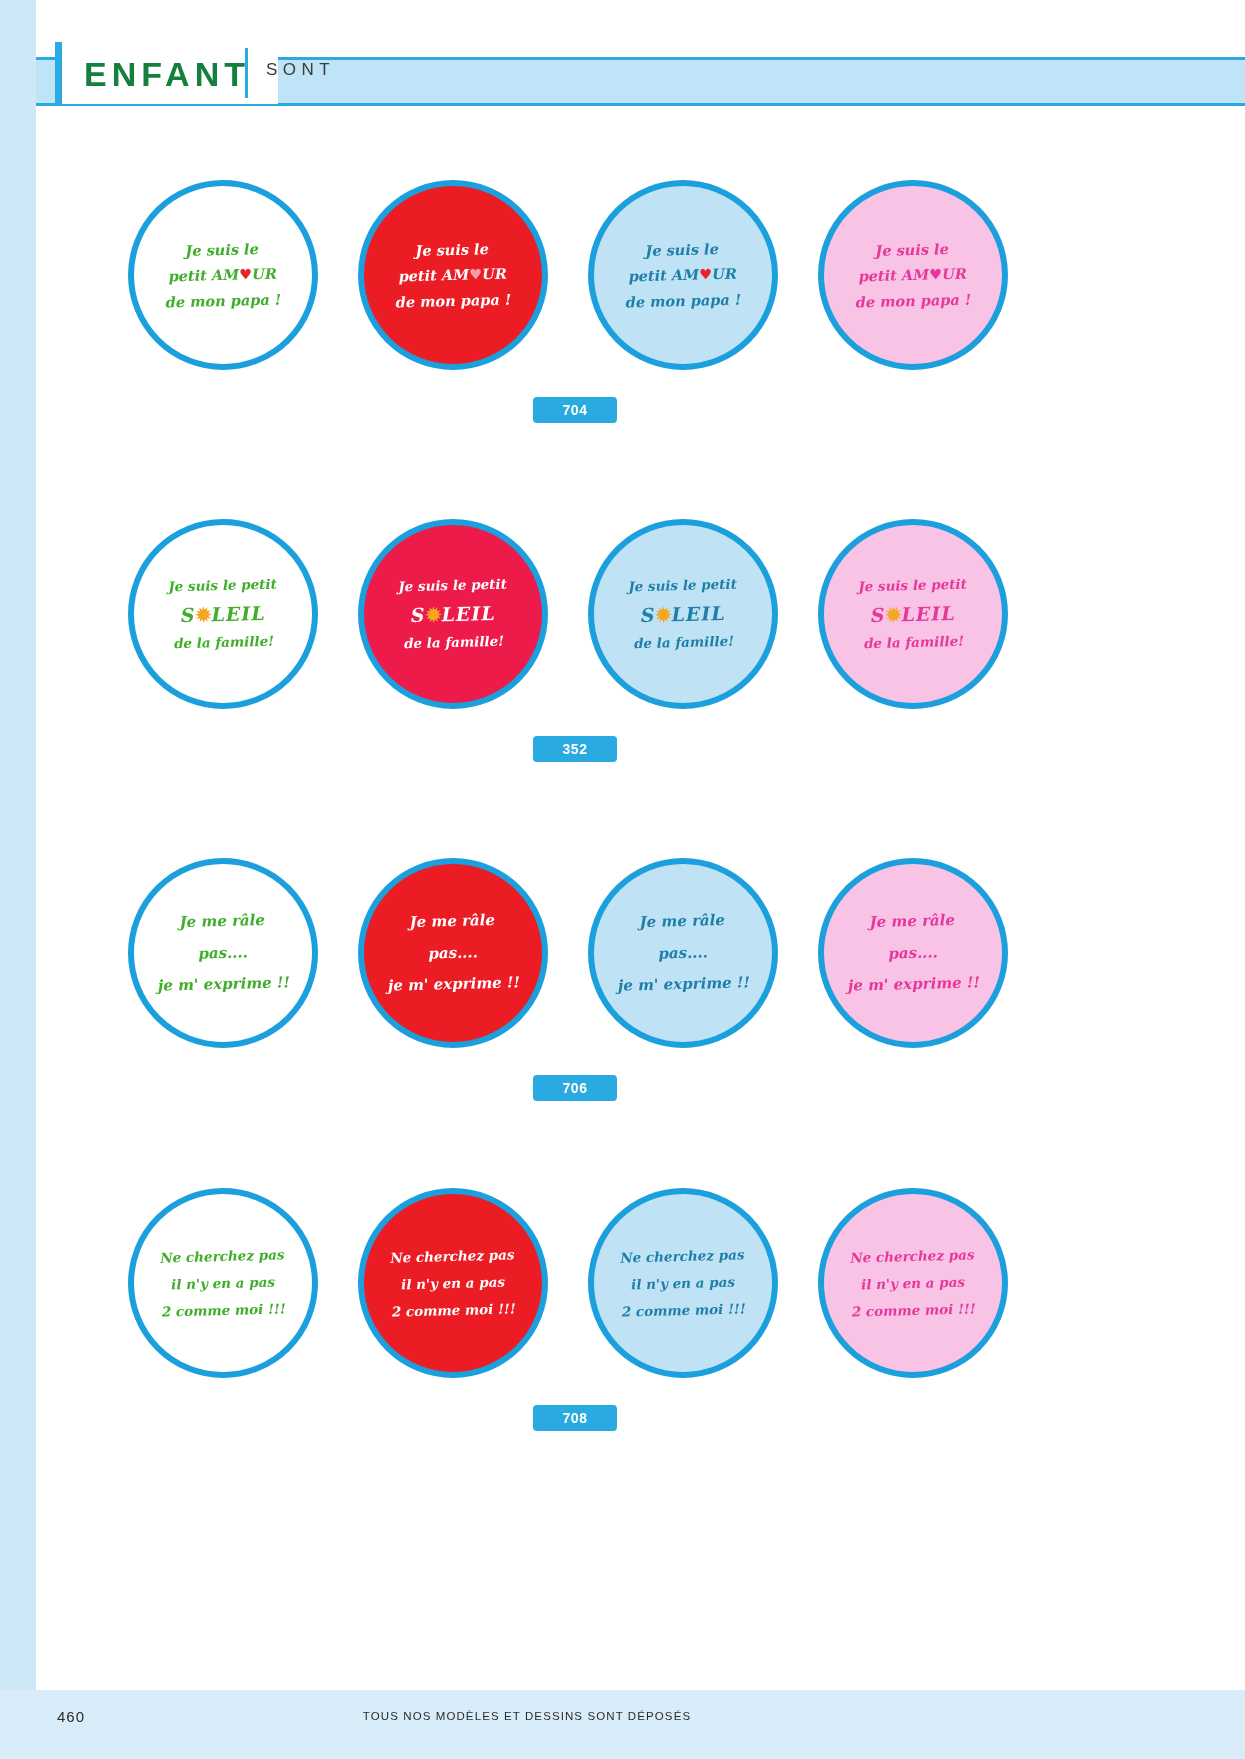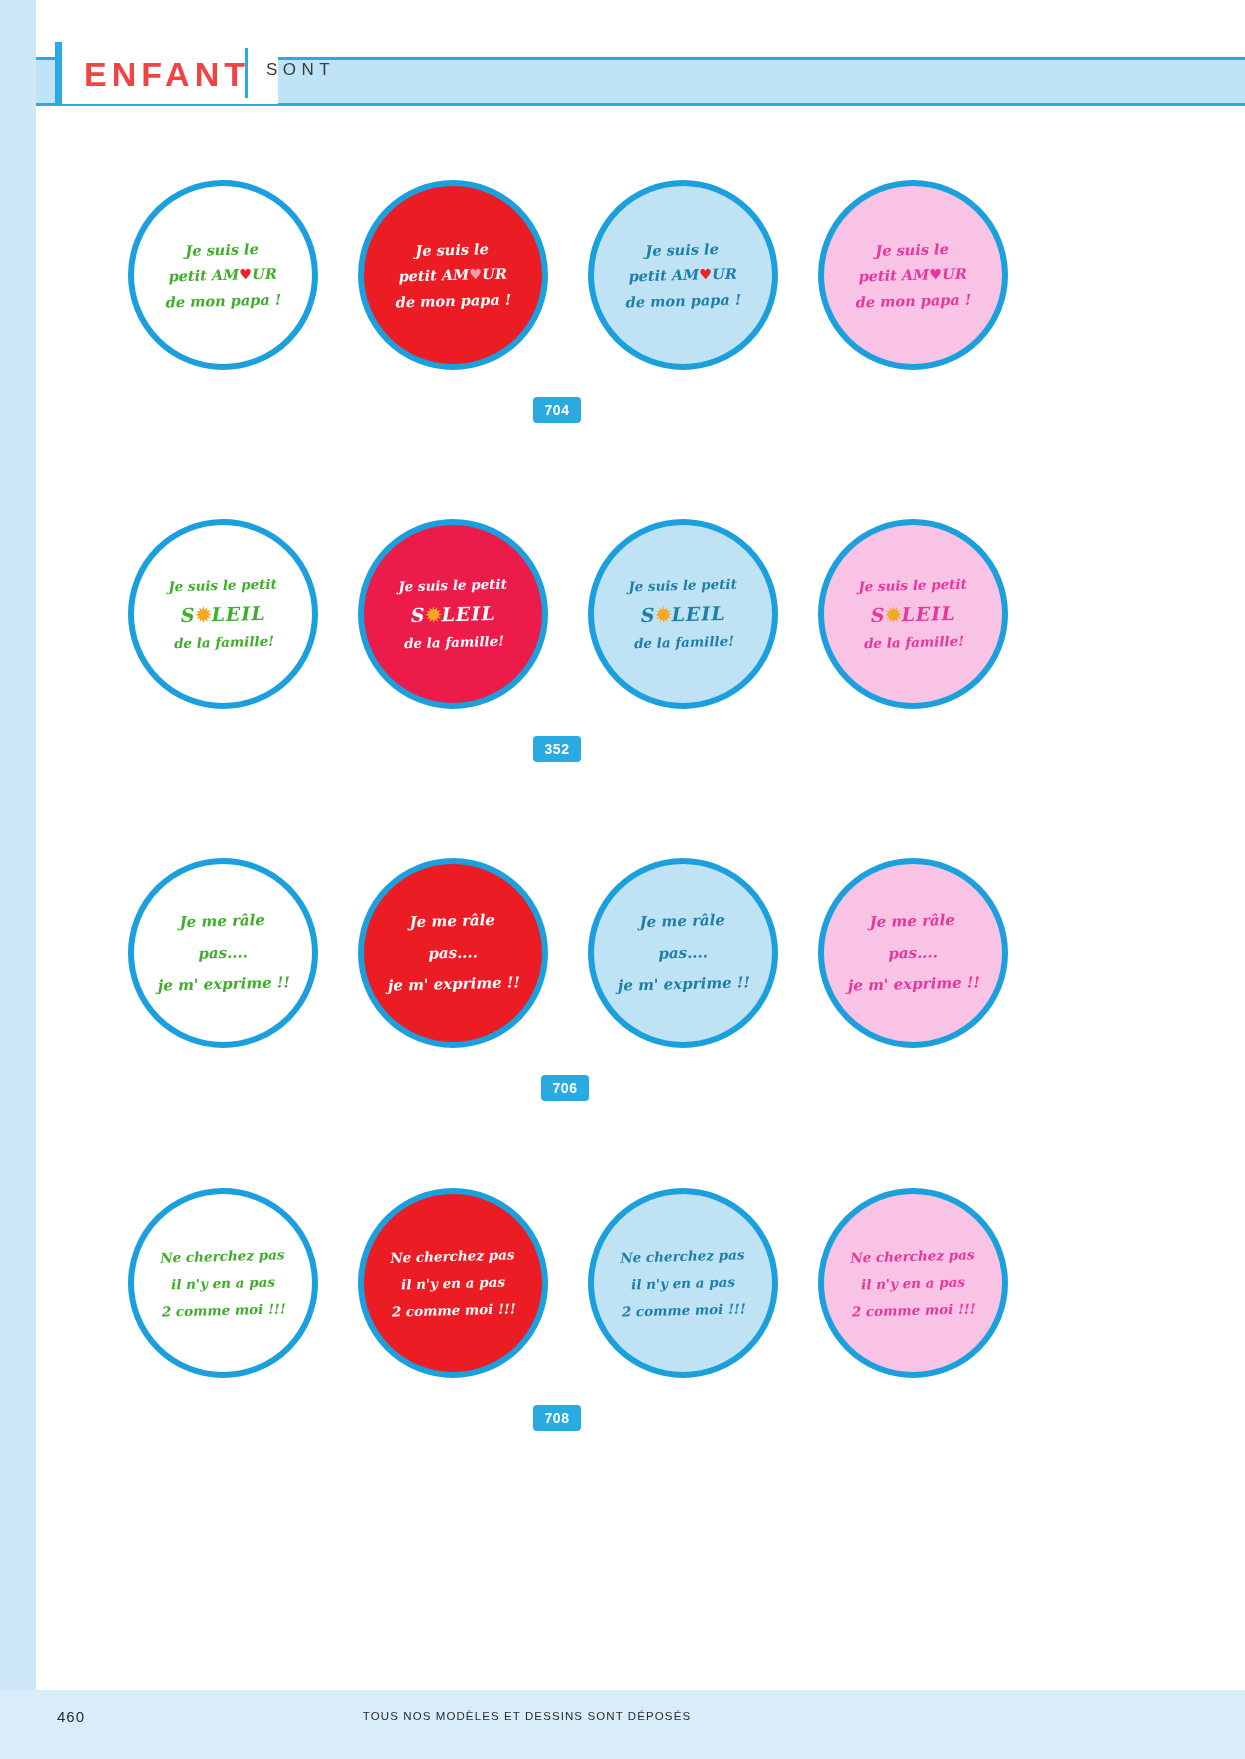--- a/index.html
+++ b/index.html
@@ -28,21 +28,21 @@
     background:#29abe2;
   }
   .enfant-box{
     position:absolute;left:55px;top:42px;width:216px;height:62px;
     background:#ffffff;
     border-left:7px solid #29abe2;
   }
   .enfant-word{
     position:absolute;left:84px;top:52px;
     font-size:34px;font-weight:bold;letter-spacing:5px;
-    color:#ef4444;
+    color:#15803d;
     line-height:44px;
   }
   .enfant-sep{
     position:absolute;left:245px;top:48px;width:3px;height:50px;
     background:#29abe2;
   }
   .decor-word{
     position:absolute;left:266px;top:60px;
     font-size:17px;letter-spacing:5.5px;color:#3b3b3b;
   }
@@ -85,21 +85,21 @@
   .white{color:#ffffff;}
   .blue{color:#1f7fa8;}
   .pink{color:#e6389c;}
   .heart{color:#e8242a;font-style:normal;}
   .heart-w{color:#f3a0a5;font-style:normal;}
   .heart-p{color:#e6389c;font-style:normal;}
   .sun{color:#f5a623;font-style:normal;}
   
   .code-badge{
     position:absolute;
-    width:48px;height:26px;border-radius:4px;
+    width:84px;height:26px;border-radius:4px;
     background:#29abe2;color:#ffffff;
     font-size:14px;font-weight:bold;letter-spacing:0.5px;
     display:flex;align-items:center;justify-content:center;
   }
 </style>
 </head>
 <body>
 
 <div class="page-left-band"></div>
 <div class="header-band"></div>
@@ -149,21 +149,21 @@
   <div class="circle c2" style="background:#ec1c24;">
     <div class="txt white" style="font-size:15px;line-height:2.1;"><span>Je me  râle</span><br><span>pas....</span><br><span>je m' exprime !!</span></div>
   </div>
   <div class="circle c3">
     <div class="txt blue" style="font-size:15px;line-height:2.1;"><span>Je me  râle</span><br><span>pas....</span><br><span>je m' exprime !!</span></div>
   </div>
   <div class="circle c4">
     <div class="txt pink" style="font-size:15px;line-height:2.1;"><span>Je me  râle</span><br><span>pas....</span><br><span>je m' exprime !!</span></div>
   </div>
 </div>
-<div class="code-badge" style="left:533px;top:1075px;margin-left:8px;">706</div>
+<div class="code-badge" style="left:533px;top:1075px;">706</div>
 
 <div class="row" style="top:1188px;">
   <div class="circle c1">
     <div class="txt green" style="font-size:13.5px;line-height:2.0;"><span>Ne cherchez pas</span><br><span>il n'y en a pas</span><br><span>2 comme moi !!!</span></div>
   </div>
   <div class="circle c2" style="background:#ec1c24;">
     <div class="txt white" style="font-size:13.5px;line-height:2.0;"><span>Ne cherchez pas</span><br><span>il n'y en a pas</span><br><span>2 comme moi !!!</span></div>
   </div>
   <div class="circle c3">
     <div class="txt blue" style="font-size:13.5px;line-height:2.0;"><span>Ne cherchez pas</span><br><span>il n'y en a pas</span><br><span>2 comme moi !!!</span></div>

